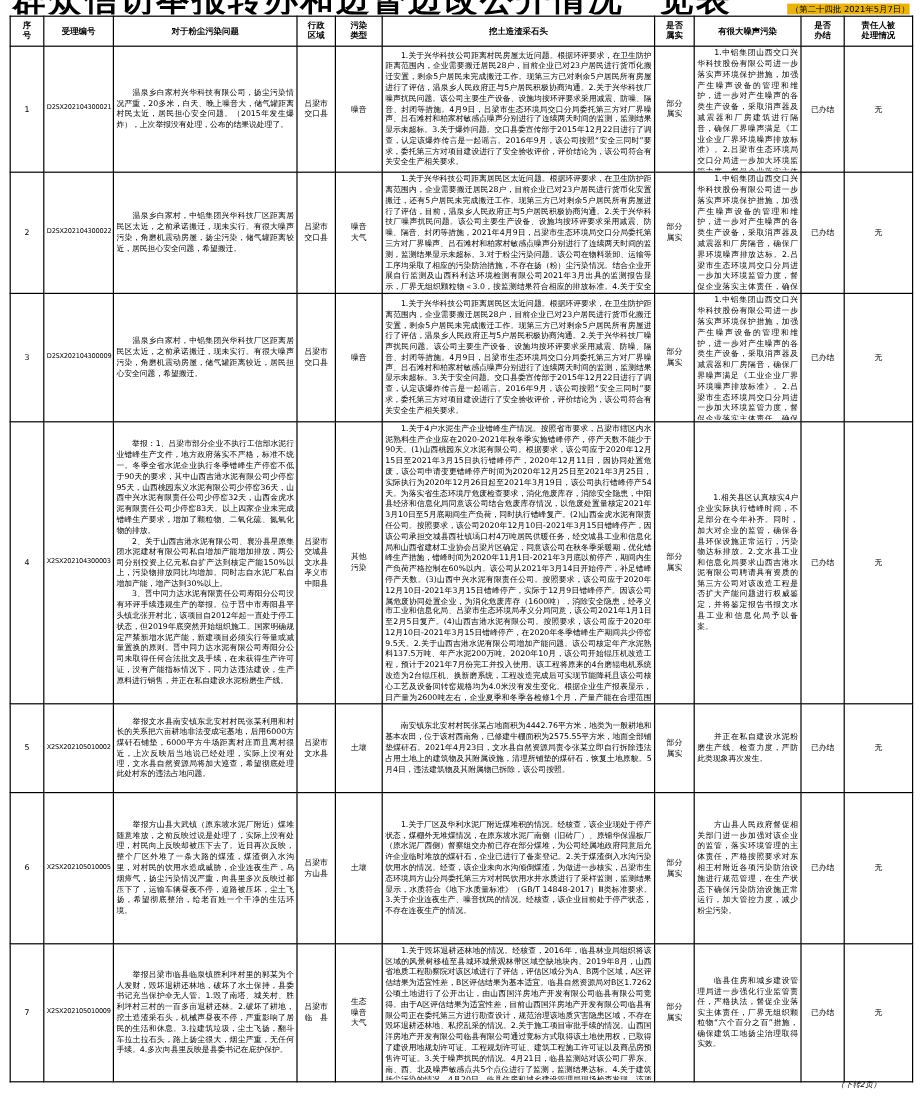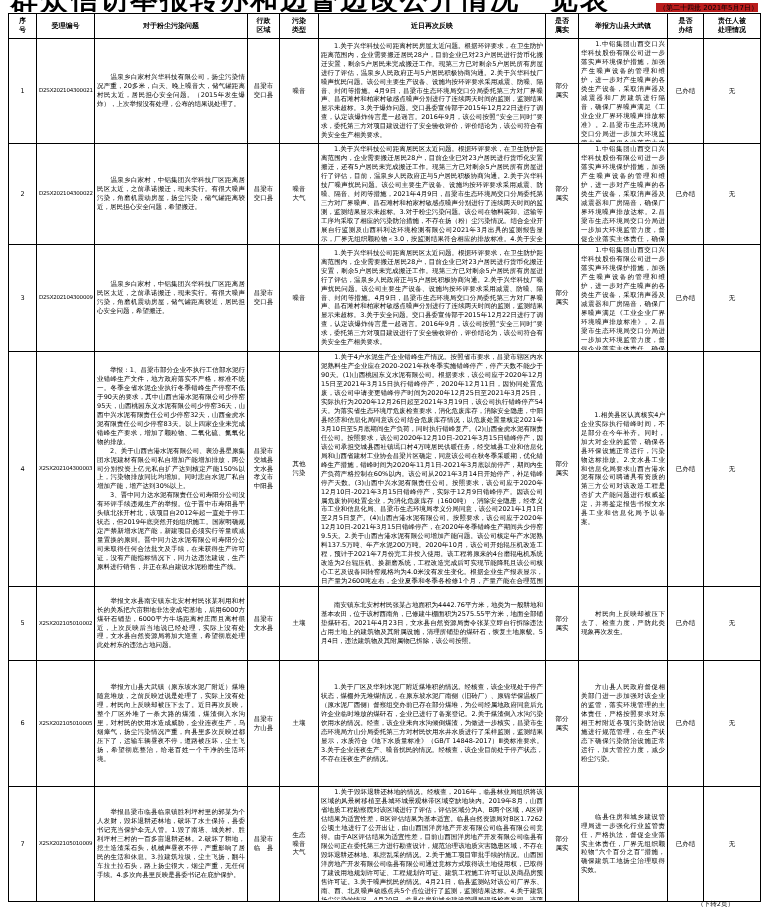--- a/index.html
+++ b/index.html
@@ -1,35 +1,35 @@
 <!DOCTYPE html>
 <html><head>
 <meta charset="utf-8">
 <style>
   html,body{margin:0;padding:0;background:#fff;}
   body{width:768px;height:921px;font-family:"DejaVu Sans","Liberation Sans",sans-serif;color:#000;position:relative;overflow:hidden;}
   .title-strip{position:relative;height:12px;margin:0 8px;overflow:hidden;}
   .title-text{position:absolute;top:-19px;left:2px;font-size:28px;font-weight:bold;letter-spacing:2px;white-space:nowrap;font-family:"DejaVu Sans",sans-serif;}
-  .title-suffix{position:absolute;top:3px;right:2px;font-size:7px;background:#b91c1c;padding-left:3px;margin-left:17px;}
+  .title-suffix{position:absolute;top:3px;right:2px;font-size:7px;background:#eab308;padding-left:3px;margin-left:17px;}
   table{border-collapse:collapse;table-layout:fixed;width:752px;margin:1px 8px 0 8px;}
   col.c1{width:28px}col.c2{width:58px}col.c3{width:153px}col.c4{width:32px}col.c5{width:39px}
   col.c6{width:227px}col.c7{width:33px}col.c8{width:89px}col.c9{width:36px}col.c10{width:57px}
   th,td{border:1px solid #000;padding:1px 2px;vertical-align:middle;}
   th{font-size:7px;font-weight:bold;text-align:center;white-space:pre-wrap;line-height:1.25;padding:2px 1px;height:20px;}
   td{font-size:6.5px;line-height:1.38;}
   .center{text-align:center;white-space:pre-wrap;}
   .idcell{font-size:5.5px;letter-spacing:-0.2px;white-space:nowrap;overflow:hidden;text-align:center;}
   .just{text-align:justify;text-justify:inter-character;}
   .cw{overflow:hidden;white-space:pre-wrap;}
   tr.r1{height:104px} tr.r2{height:100px} tr.r3{height:106px} tr.r4{height:234px}
   tr.r5{height:74px}  tr.r6{height:126px} tr.r7{height:114px}
   tr.r1 .cw{max-height:102px} tr.r2 .cw{max-height:98px} tr.r3 .cw{max-height:104px}
   tr.r4 .cw{max-height:232px} tr.r5 .cw{max-height:72px} tr.r6 .cw{max-height:124px}
   tr.r7 .cw{max-height:112px}
-  .footer-note{position:absolute;right:34px;top:900px;font-size:6.5px;}
+  .footer-note{position:absolute;right:34px;top:900px;font-size:6.5px;font-style:italic;}
 </style>
 </head>
 <body>
 
 <div class="title-strip">
   <div class="title-text">群众信访举报转办和边督边改公开情况一览表</div>
   <div class="title-suffix">（第二十四批 2021年5月7日）</div>
 </div>
 
 <table>
@@ -48,24 +48,24 @@
   <thead>
     <tr>
       <th>序
 号</th>
       <th>受理编号</th>
       <th>对于粉尘污染问题</th>
       <th>行政
 区域</th>
       <th>污染
 类型</th>
-      <th>近日再次反映</th>
+      <th>挖土造渣采石头</th>
       <th>是否
 属实</th>
-      <th>举报方山县大武镇</th>
+      <th>有很大噪声污染</th>
       <th>是否
 办结</th>
       <th>责任人被
 处理情况</th>
     </tr>
   </thead>
   <tbody>
     <tr class="r1">
       <td class="center">1</td>
       <td class="idcell">D2SX202104300021</td>
@@ -161,21 +161,21 @@
         </td>
       <td class="center">吕梁市
 文水县</td>
       <td class="center">土壤</td>
       <td class="just">
           <div class="cw">　　南安镇东北安村村民张某占地面积为4442.76平方米，地类为一般耕地和基本农田，位于该村西南角，已修建牛棚面积为2575.55平方米，地面全部铺垫煤矸石。2021年4月23日，文水县自然资源局责令张某立即自行拆除违法占用土地上的建筑物及其附属设施，清理所铺垫的煤矸石，恢复土地原貌。5月4日，违法建筑物及其附属物已拆除，该公司按照。</div>
         </td>
       <td class="center">部分
 属实</td>
       <td class="just">
-          <div class="cw">　　村民向上反映却被压下去了、检查力度，严防此类现象再次发生。</div>
+          <div class="cw">　　并正在私自建设水泥粉磨生产线、检查力度，严防此类现象再次发生。</div>
         </td>
       <td class="center">已办结</td>
       <td class="center">无</td>
     </tr>
     <tr class="r6">
       <td class="center">6</td>
       <td class="idcell">X2SX202105010005</td>
       <td class="just">
           <div class="cw">　　举报方山县大武镇（原东坡水泥厂附近）煤堆随意堆放，之前反映过说是处理了，实际上没有处理，村民向上反映却被压下去了。近日再次反映，整个厂区外堆了一条大路的煤渣，煤渣倒入水沟里，对村民的饮用水造成威胁，企业连夜生产，乌烟瘴气，扬尘污染情况严重，向县里多次反映过都压下了，运输车辆昼夜不停，道路被压坏，尘土飞扬，希望彻底整治，给老百姓一个干净的生活环境。</div>
         </td>

